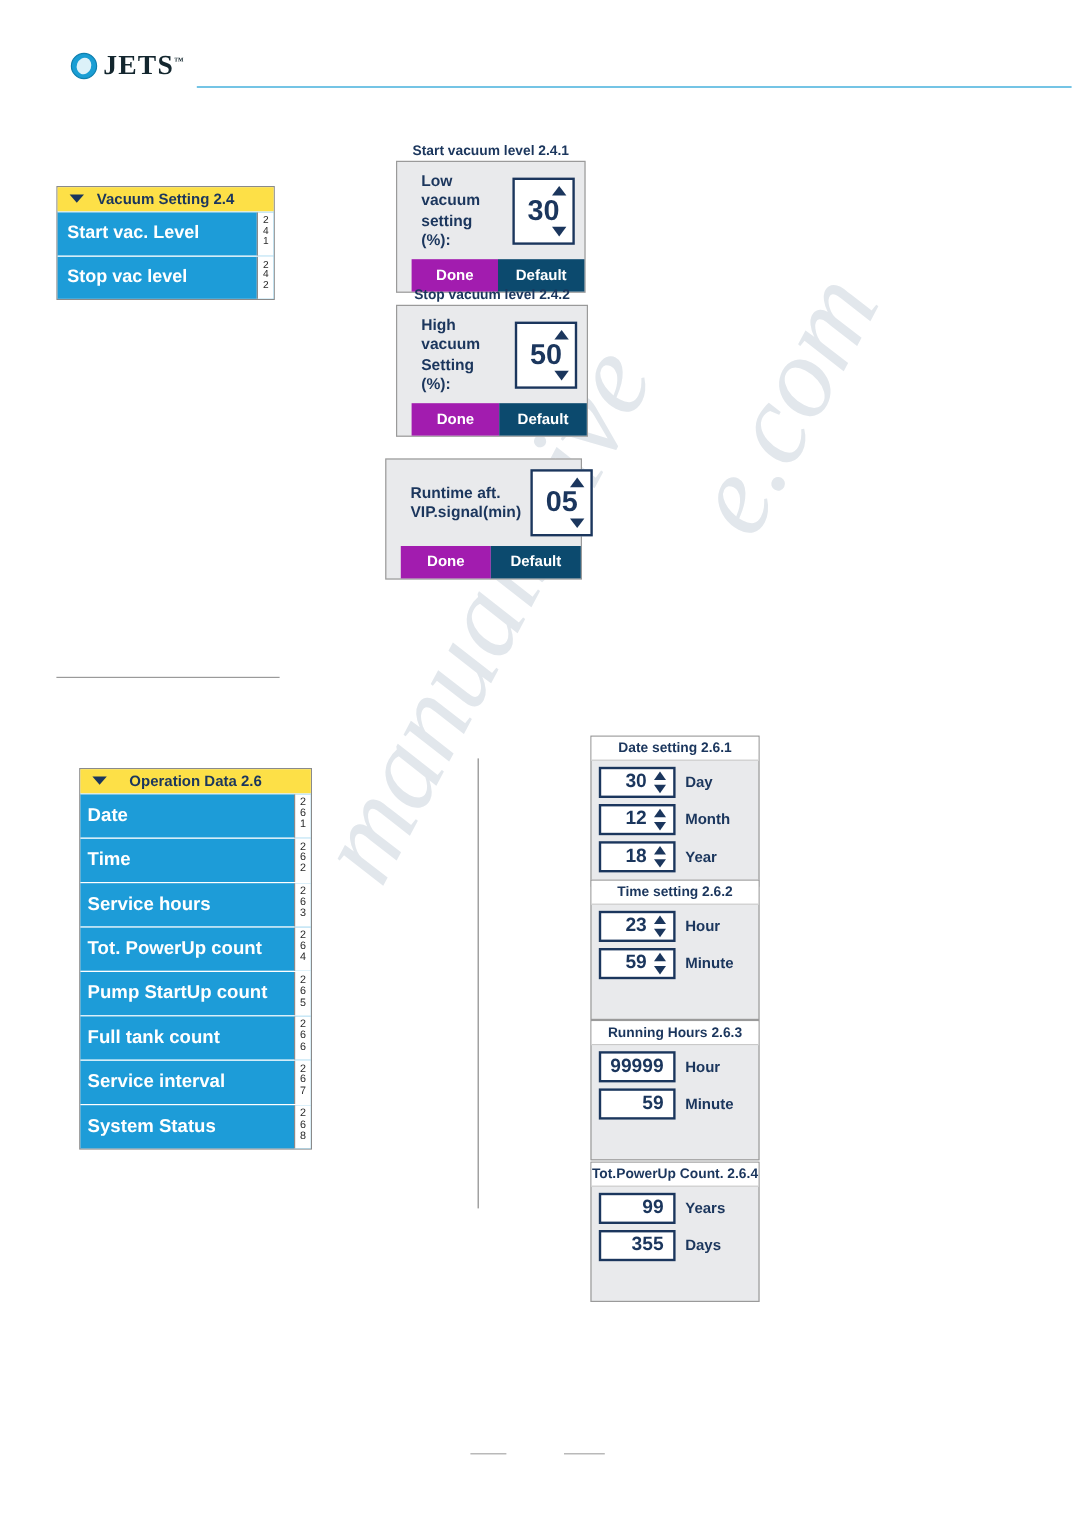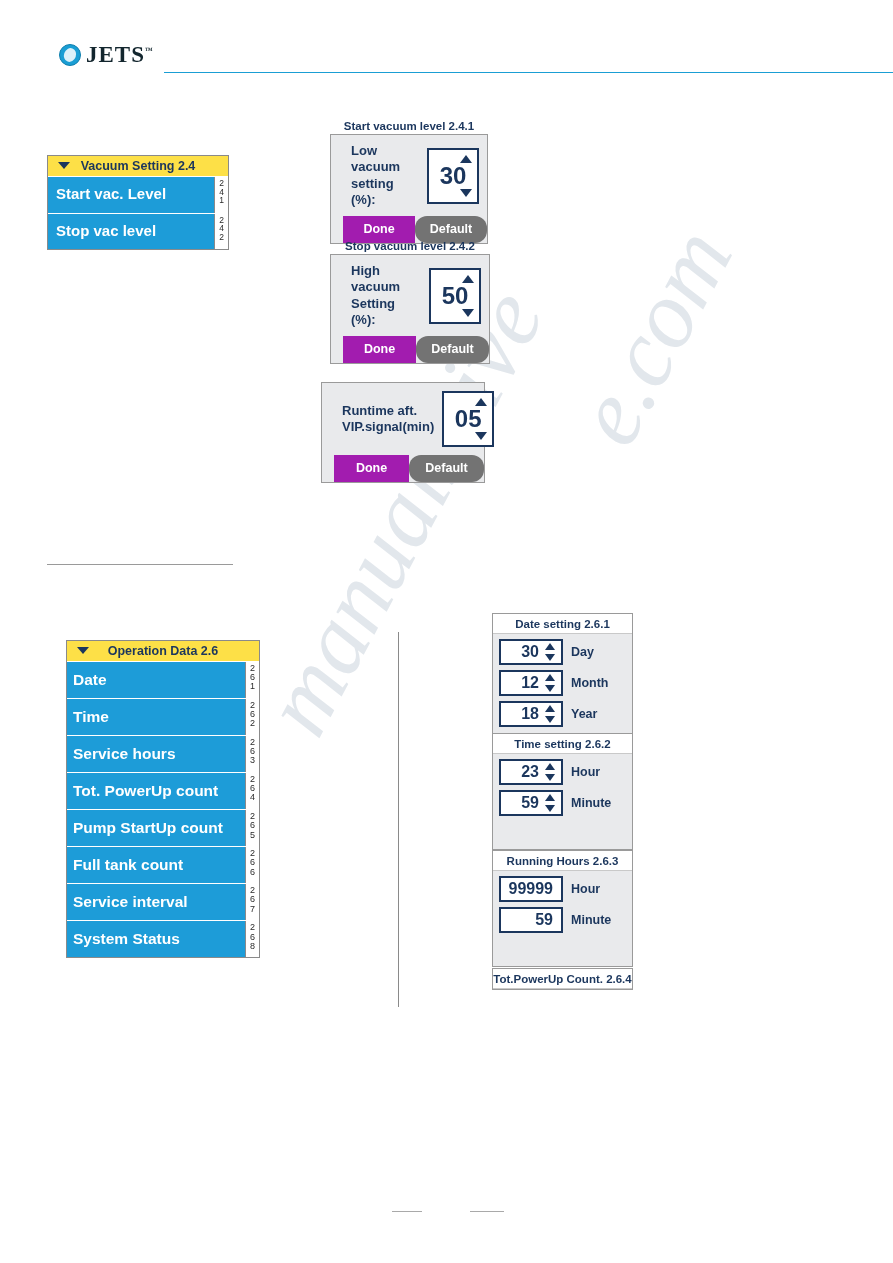--- a/index.html
+++ b/index.html
@@ -170,21 +170,21 @@
   .btn-row { display: flex; margin: 0 -8px; }
   .btn {
     flex: 1 1 50%;
     text-align: center;
     font-weight: bold;
     font-size: 12.5px;
     color: #ffffff;
     padding: 6px 0 7px 0;
   }
   .btn-done { background: #a21caf; }
-  .btn-default { background: #737373; border-radius: 12px; }
+  .btn-default { background: #0c4a6e; }
 
   
   .sdlg { position: absolute; z-index: 3; }
   .sdlg-box {
     border: 1px solid #9a9a9a;
     background: #e9eaec;
   }
   .sdlg-cap {
     text-align: center; color: #1b365d; font-weight: bold;
     font-size: 11.5px; padding: 4px 0 3px 0;
@@ -509,17 +509,32 @@
         <span class="sunit">Minute</span>
       </div>
       <div class="sdlg-pad"></div>
     </div>
   </div>
 </div>
 
 <div class="sdlg" style="left:492px; top:968px; width:141px;">
   <div class="sdlg-box">
     <div class="sdlg-cap">Tot.PowerUp Count. 2.6.4</div>
+    <div class="sdlg-rows">
+      <div class="srow">
+        <div class="sfield noarrow">
+          <span class="sval">99</span>
+        </div>
+        <span class="sunit">Years</span>
+      </div>
+      <div class="srow">
+        <div class="sfield noarrow">
+          <span class="sval">355</span>
+        </div>
+        <span class="sunit">Days</span>
+      </div>
+      <div class="sdlg-pad"></div>
+    </div>
   </div>
 </div>
 
 <div class="foot-mark fm1"></div>
 <div class="foot-mark fm2"></div>
 
 </body></html>

